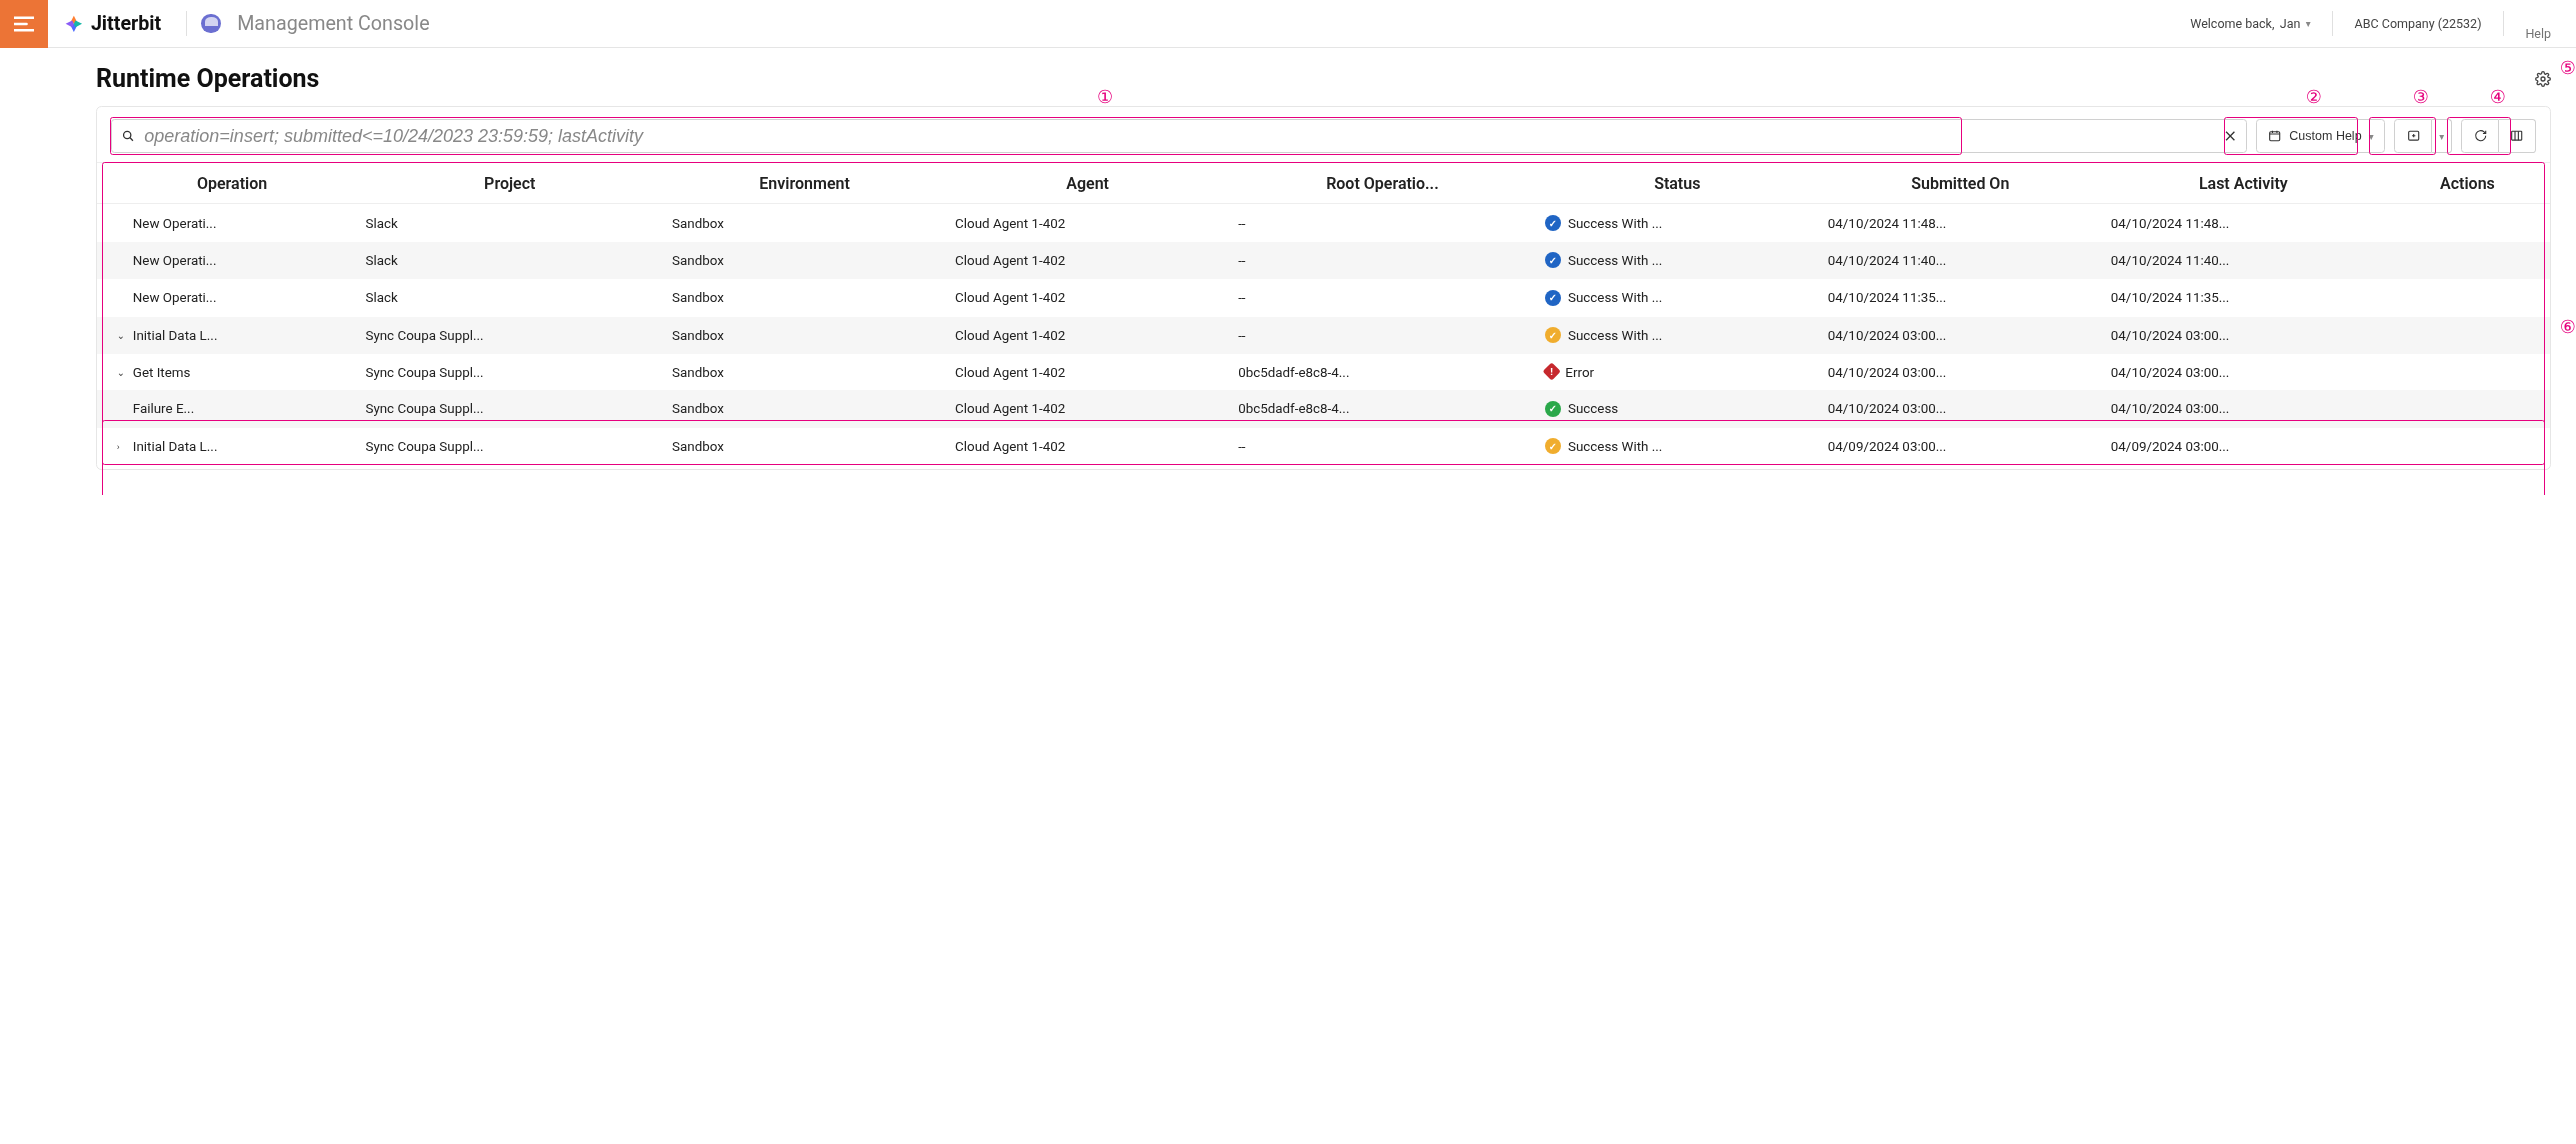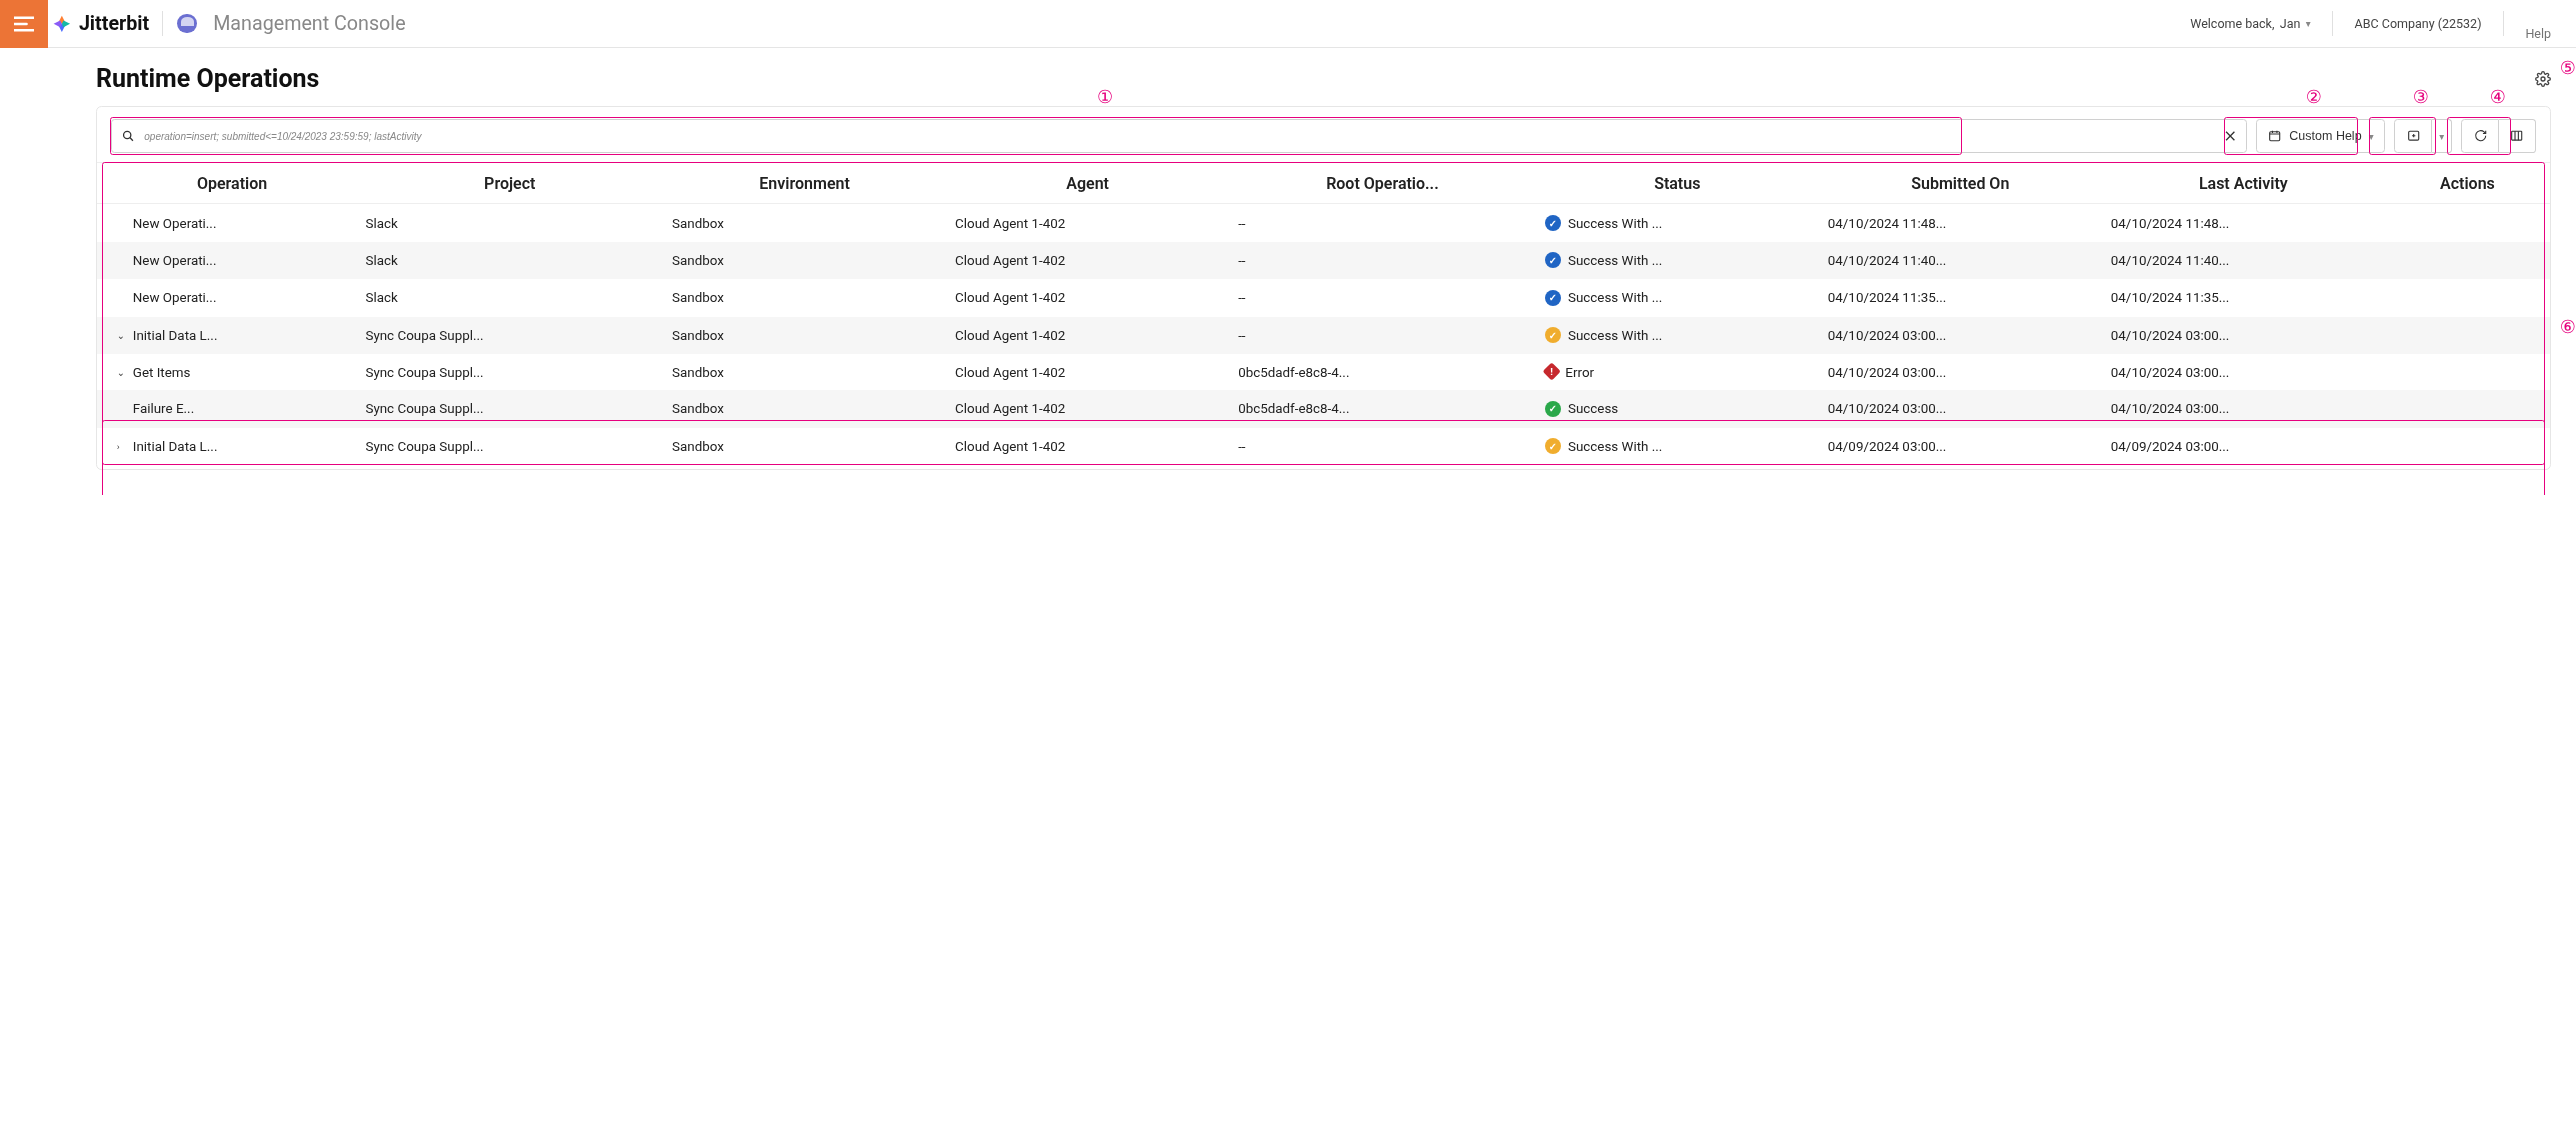--- a/index.html
+++ b/index.html
@@ -1,21 +1,21 @@
 <!DOCTYPE html>
 <html style="font-size:14.3px"><head>
 <meta charset="utf-8">
 <style>
   * { box-sizing: border-box; margin: 0; padding: 0; }
   body { font-family: -apple-system, BlinkMacSystemFont, "Segoe UI", Roboto, Arial, sans-serif; background: #fff; color: #1a1a1a; font-size: 12.5px; position: relative; }
   
   
   .topbar { display: flex; align-items: center; height: 48px; border-bottom: 0.9px solid #e5e5e5; background: #fff; }
   .hamburger { width: 48px; height: 48px; background: #ec7436; display: flex; align-items: center; justify-content: center; }
-  .brand { display: flex; align-items: center; padding: 0 4px; gap: 7.2px; }
+  .brand { display: flex; align-items: center; padding: 0 16px; gap: 7.2px; }
   .brand-logo { width: 19.7px; height: 19.7px; }
   .brand-text { font-size: 19.7px; font-weight: 700; color: #111; }
   .divider-v { width: 0.9px; height: 25px; background: #e0e0e0; margin: 0 9px; }
   .console-title { display: flex; align-items: center; gap: 16px; color: #888; font-size: 19.7px; padding-left: 5.4px; }
   .console-icon { width: 19.7px; height: 19.7px; background: #6b6fd1; border-radius: 50%; position: relative; }
   .console-icon::after { content:""; position:absolute; inset:3.6px 3.6px 7.2px 3.6px; background:#fff; border-radius:50% 50% 0 0; opacity:.7; }
   .top-right { margin-left: auto; display: flex; align-items: center; gap: 12.5px; padding-right: 25px; font-size: 12.5px; color: #444; }
   .welcome { display:flex; align-items:center; gap:5.4px; }
   .chev { font-size:9.8px; color:#888; }
   .help { color:#737373;margin-top:20px; }
@@ -24,21 +24,21 @@
   .page { padding: 16px 25px 25px 48px; position: relative; margin-left: 48px; }
   .page-title-row { display:flex; align-items:center; justify-content:space-between; margin-bottom: 12.5px; }
   .page-title { font-size: 25px; font-weight: 700; color: #111; }
   .gear-slot { display:flex; align-items:center; gap:12.5px; }
   
   .panel { background:#fff; border:0.9px solid #e6e6e6; border-radius:5.4px; overflow:visible; position:relative; padding-bottom:3.6px; }
   
   
   .toolbar { display:flex; align-items:center; gap:9px; padding:12.5px 14.3px 9px; }
   .search-wrap { position:relative; flex:1; }
-  .search { width:100%; height:34px; border:0.9px solid #d0d0d0; border-radius:3.6px; padding:0 32px 0 32px; font-size:10px; font-style:italic; color:#555; }
+  .search { width:100%; height:34px; border:0.9px solid #d0d0d0; border-radius:3.6px; padding:0 32px 0 32px; font-size:18px; font-style:italic; color:#555; }
   .search::placeholder { color:#888; font-style:italic; }
   .search-icon-pos { position:absolute; left:10.7px; top:50%; transform:translateY(-50%); color:#555; }
   .clear-icon-pos { position:absolute; right:10.7px; top:50%; transform:translateY(-50%); color:#555; cursor:pointer; }
   
   .btn { height:34px; border:0.9px solid #d0d0d0; border-radius:3.6px; background:#fff; display:flex; align-items:center; gap:7.2px; padding:0 10.7px; font-size:12.5px; color:#333; cursor:pointer; }
   .btn-group { display:flex; }
   .btn-group .btn:first-child { border-top-right-radius:0; border-bottom-right-radius:0; }
   .btn-group .btn:last-child { border-top-left-radius:0; border-bottom-left-radius:0; border-left:none; }
   .icon-sm { width:14.3px; height:14.3px; display:inline-flex; align-items:center; justify-content:center; }
   

